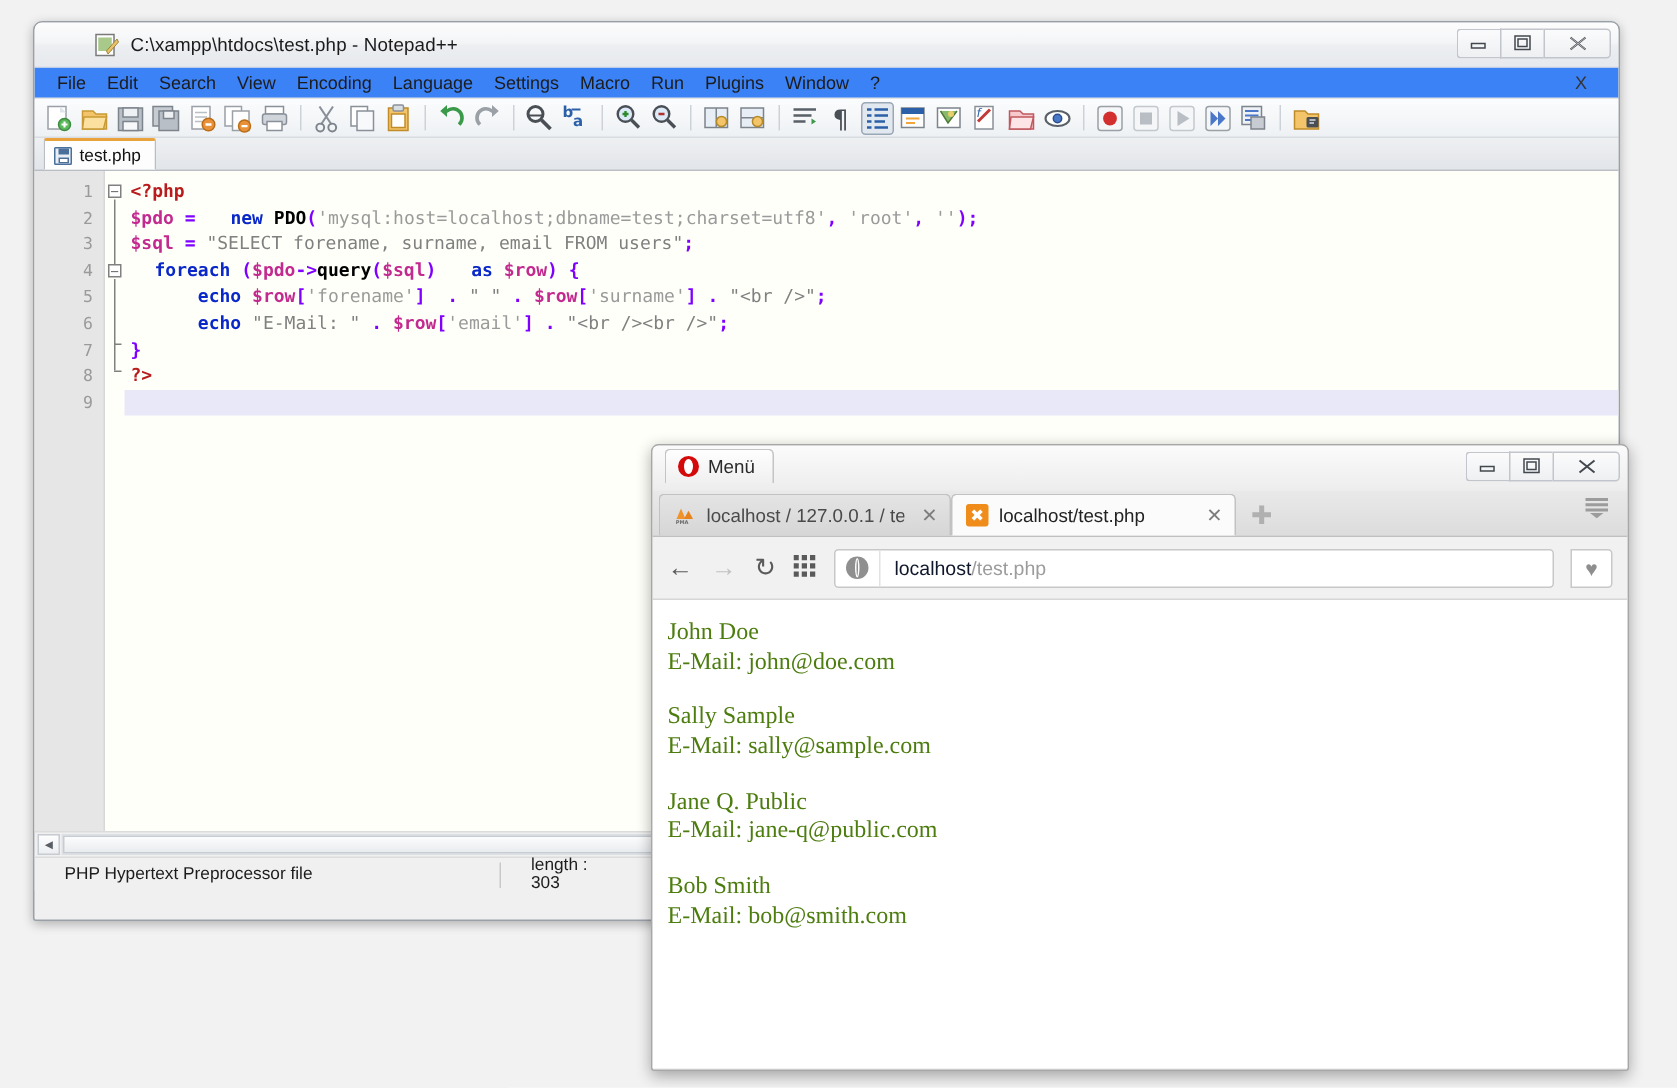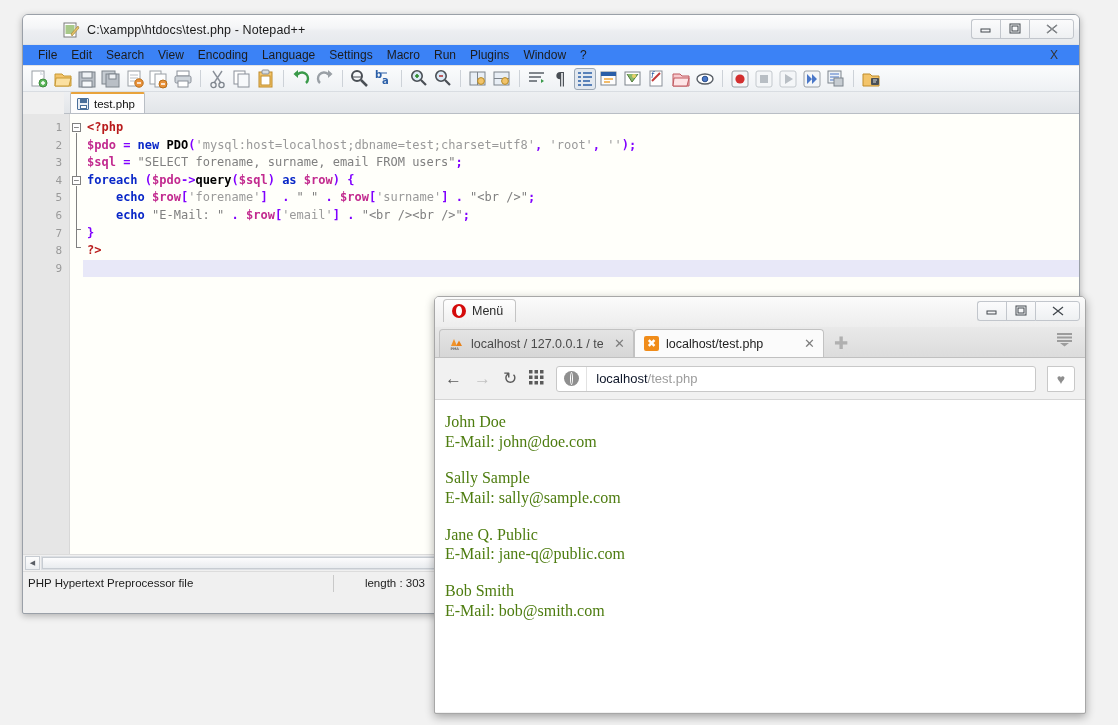--- a/index.html
+++ b/index.html
@@ -57,21 +57,21 @@
   .npp-toolbar {
     height: 26px; background: linear-gradient(to bottom,#fbfcfd,#eef1f4);
     border-bottom: 1px solid #d9dde2;
     display: flex; align-items: center; padding-left: 5px; gap: 2px;
   }
   .tbi { width: 22px; height: 22px; position: relative; display:inline-block; }
   .tbsep { width: 1px; height: 17px; background: #cdd2d8; margin: 0 4px; }
 
   .npp-tabbar {
     height: 22px; background: linear-gradient(to bottom,#eef0f2,#e2e5e9);
-    border-bottom: 1px solid #b9bec5; padding-left: 6px; display: flex; align-items: flex-end; margin-left: 41px;
+    border-bottom: 1px solid #b9bec5; padding-left: 6px; display: flex; align-items: flex-end;
   }
   .npp-tab {
     height: 21px; background: #fdfdfd; border: 1px solid #b9bec5; border-bottom: none;
     border-top: 2px solid #e8a33d;
     display: flex; align-items: center; padding: 0 9px 0 6px; gap: 5px;
     font-size: 11.5px; color: #111; border-radius: 2px 2px 0 0;
   }
   .tab-savedisk { width: 12px; height: 12px; background: #e9eef5; border: 1px solid #4a6f9a; border-radius: 1px; position: relative; }
   .tab-savedisk::after { content:''; position:absolute; left:2px; top:0; width:7px; height:4px; background:#4a6f9a; }
   .tab-savedisk::before { content:''; position:absolute; left:2px; bottom:0; width:7px; height:4px; background:#fff; border:1px solid #4a6f9a; box-sizing:border-box;}
@@ -93,21 +93,21 @@
   .foldcol .fline { position: absolute; left: 6px; width: 1px; background: #808080; }
   .foldcol .ftick { position: absolute; left: 6px; width: 5px; height: 1px; background: #808080; }
   .codearea {
     flex: 1; position: relative; padding-top: 5px;
     font-family: "DejaVu Sans Mono", monospace; font-size: 12px;
   }
   .codeline { height: 17.6px; line-height: 17.6px; white-space: pre; padding-left: 4px; }
   .codeline.cur { background: #e8e8f8; }
   .c-tag   { color: #b91c1c; font-weight: bold; }
   .c-var   { color: #c22a8f; font-weight: bold; }
-  .c-kw    { color: #0a28c8; font-weight: bold; }
+  .c-kw    { color: #0a28c8; font-weight: bold; margin-left: 16px; }
   .c-fn    { color: #000000; font-weight: bold; }
   .c-str   { color: #9a9a9a; }
   .c-str2  { color: #808080; }
   .c-op    { color: #8000ff; font-weight: bold; }
   .c-plain { color: #000000; }
 
   .npp-hscroll {
     height: 17px; background: #f0f0f0; border-top: 1px solid #dcdcdc;
     display: flex; align-items: center; padding: 0 2px;
   }
@@ -119,21 +119,21 @@
   .hs-thumb {
     position: absolute; left: 0; top: 0; bottom: 0; width: 96%;
     background: linear-gradient(to bottom,#fcfcfd,#e9ecef); border: 1px solid #c7ccd2;
     display: flex; align-items: center; justify-content: center; font-size: 8px; color: #9aa0a6;
   }
 
   .npp-status {
     height: 23px; background: #f0f0f0; border-top: 1px solid #dcdcdc;
     display: flex; align-items: center; font-size: 11.5px; color: #1c1c1c;
   }
-  .st-cell { padding: 0 5px; height: 23px; display:flex; align-items:center; }
+  .st-cell { padding: 0 20px; height: 23px; display:flex; align-items:center; }
   .st-sep { width: 1px; height: 17px; background: #c9c9c9; }
 
   
   #opera {
     position: absolute; left: 434px; top: 296px;
     width: 652px; height: 418px;
     background: #f1f1f1;
     border: 1px solid #a7a7a7;
     border-radius: 5px 5px 2px 2px;
     box-shadow: 0 3px 10px rgba(0,0,0,0.33);

